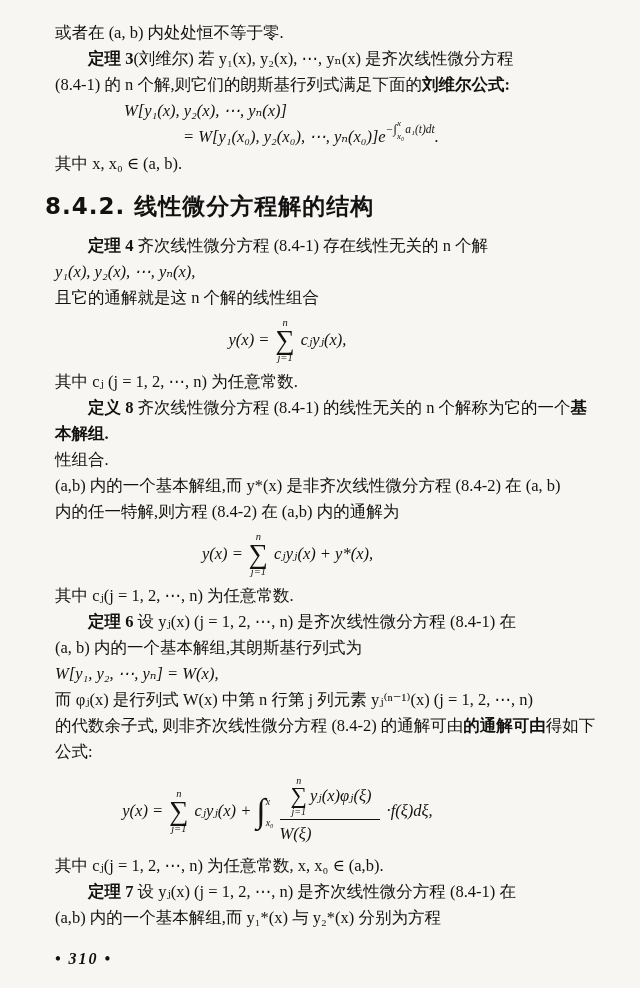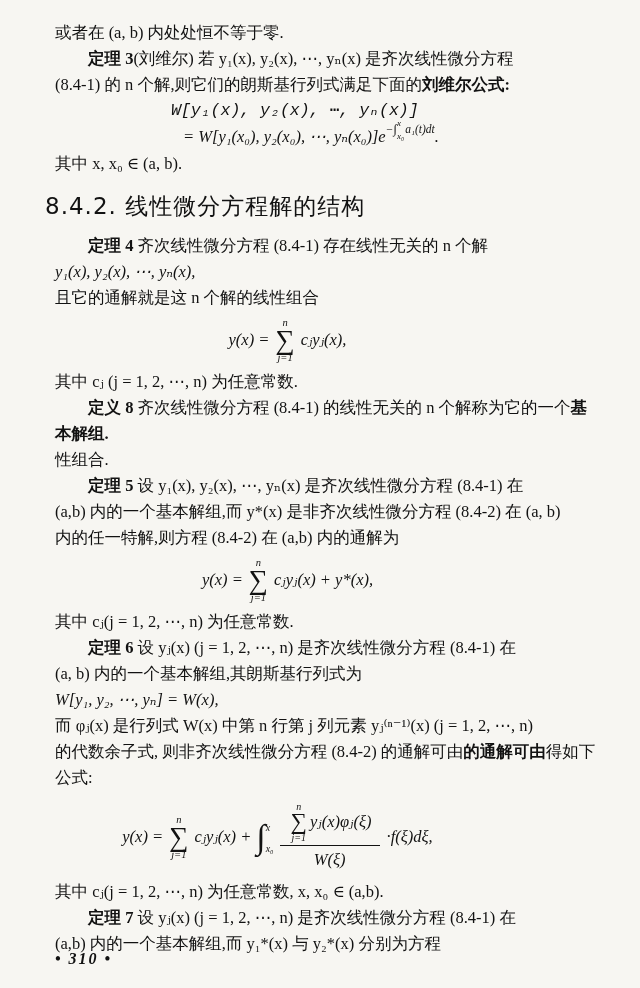--- a/index.html
+++ b/index.html
@@ -16,21 +16,21 @@
     padding:20px 38px 0 55px;
     font-size:16.5px;
     line-height:26px;
     position:relative;
   }
   .ln{white-space:nowrap;}
   .ind{text-indent:2em;}
   .b{font-weight:bold;margin-top:35px;}
   
   .fline{font-style:italic;}
-  .f-left1{margin-left:116px;font-style:italic;font-family:Liberation Mono, monospace;}
+  .f-left1{margin-left:69px;font-style:italic;}
   .f-left2{margin-left:128px;font-style:italic;}
   
   .wexp{display:inline-flex;align-items:center;font-size:11.5px;position:relative;top:-9px;font-style:italic;}
   .wexp .ws{font-style:normal;font-size:13px;}
   .wexp-lims{display:inline-flex;flex-direction:column;justify-content:space-between;font-size:9px;line-height:9px;height:22px;padding:1px 1px 0 0;}
   
   .sumstack{display:inline-flex;flex-direction:column;align-items:center;vertical-align:middle;line-height:1;margin:0 3px;}
   .sumstack .lim{font-size:10.5px;font-style:italic;line-height:11px;}
   .sumstack .sig{font-size:27px;font-style:normal;line-height:24px;}
   .sumstack.sm .sig{font-size:23px;line-height:20px;}
@@ -38,23 +38,23 @@
   
   .frow{display:flex;align-items:center;justify-content:center;font-style:italic;margin:6px 0;}
   .frow .gap{margin:0 3px;}
   
   .intwrap{display:inline-flex;align-items:center;vertical-align:middle;margin:0 2px;}
   .intglyph{font-size:34px;font-style:normal;line-height:34px;}
   .intlims{display:inline-flex;flex-direction:column;justify-content:space-between;height:34px;font-size:10px;line-height:10px;font-style:italic;padding-top:3px;box-sizing:border-box;}
   
   .frac{display:inline-flex;flex-direction:column;align-items:center;vertical-align:middle;margin:0 4px;}
   .frac .num{display:inline-flex;align-items:center;padding:0 8px 2px 8px;}
-  .frac .den{border-top:1.6px solid #121212;width:100%;box-sizing:border-box;text-align:center;padding-top:1px;}
+  .frac .den{border-top:1.6px solid #121212;width:100%;box-sizing:border-box;padding-top:1px;}
   .section-h{
-    font-size:23px;font-weight:400;line-height:30px;
+    font-size:23px;font-weight:700;line-height:30px;
     margin:14px 0 12px -10px;letter-spacing:1px;
     font-family:"DejaVu Sans","Liberation Sans",sans-serif;
   }
   .pageno{position:absolute;left:55px;bottom:16px;font-weight:bold;letter-spacing:2px;font-size:16px;font-style:italic;}
 </style>
 </head>
 <body>
 
 <div class="page">
 
@@ -102,23 +102,20 @@
 
   <div class="ln ind">
     <span class="b">定义 8</span><span>  齐次线性微分方程 (8.4-1) 的线性无关的 n 个解称为它的一个</span><span class="b">基</span>
   </div>
   <div class="ln">
     <span class="b">本解组.</span>
   </div>
 
   <div class="ln">性组合.</div>
 
-  <div class="ln ind">
-    <span class="b">定理 5</span><span>  设 y₁(x), y₂(x), ⋯, yₙ(x) 是齐次线性微分方程 (8.4-1) 在</span>
-  </div>
   <div class="ln">(a,b) 内的一个基本解组,而 y*(x) 是非齐次线性微分方程 (8.4-2) 在 (a, b)</div>
   <div class="ln">内的任一特解,则方程 (8.4-2) 在 (a,b) 内的通解为</div>
 
   <div class="frow">
     <span class="gap">y(x) =</span>
     <span class="sumstack">
       <span class="lim">n</span>
       <span class="sig">∑</span>
       <span class="lim">j=1</span>
     </span>

